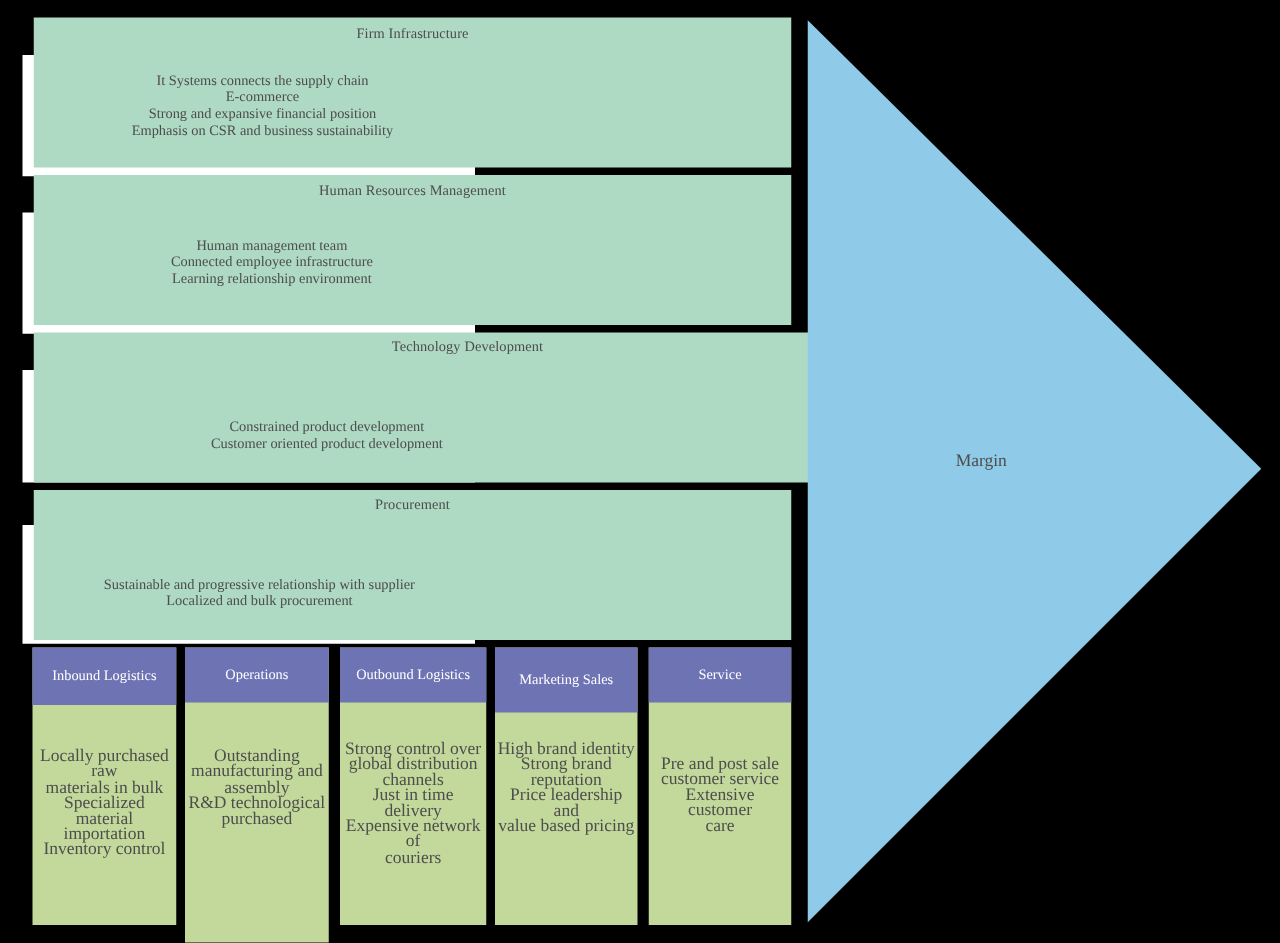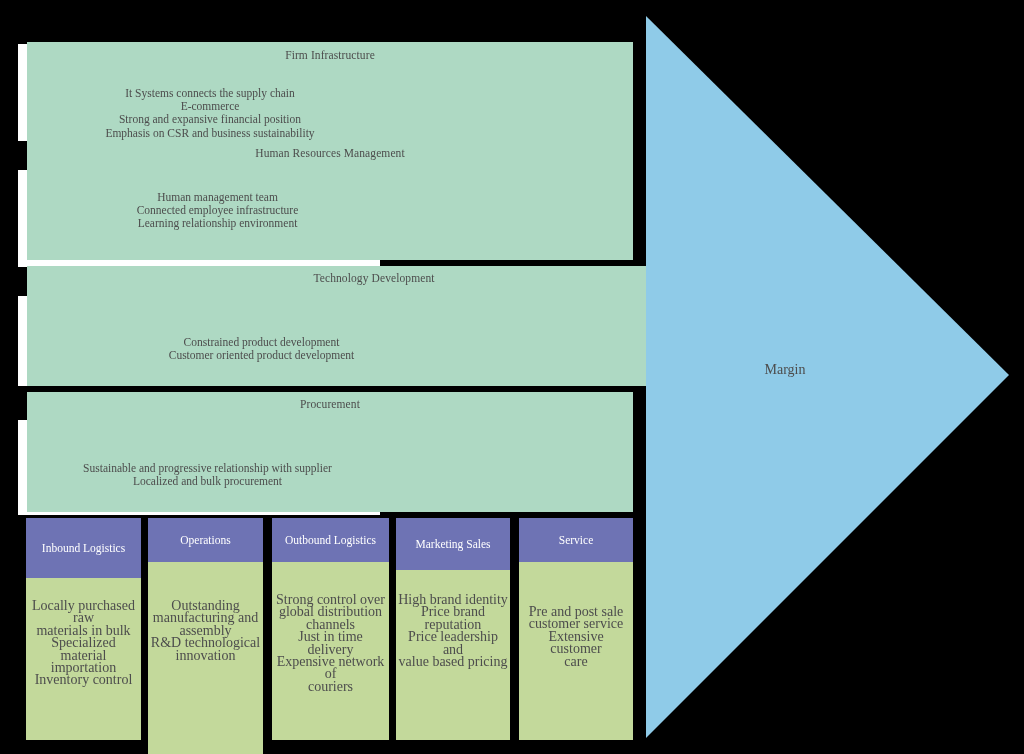--- a/index.html
+++ b/index.html
@@ -102,21 +102,21 @@
     font-size: 14px;
     color: #4d4d4d;
   }
 </style>
 </head>
 <body>
 
 <div id="canvas">
 
   <div class="band-shadow" style="left:18px; top:44px; width:362px; height:97px;"></div>
-  <div class="band" style="left:27px; top:14px; width:606px; height:120px;margin-top:28px;">
+  <div class="band" style="left:27px; top:14px; width:606px; height:120px;">
     <div class="band-title" style="top:7px;">Firm Infrastructure</div>
     <div class="band-body" style="top:45px; padding-right:240px;">
       <span class="line">It Systems connects the supply chain</span>
       <span class="line">E-commerce</span>
       <span class="line">Strong and expansive financial position</span>
       <span class="line">Emphasis on CSR and business sustainability</span>
     </div>
   </div>
 
   <div class="band-shadow" style="left:18px; top:170px; width:362px; height:97px;"></div>
@@ -141,58 +141,58 @@
   <div class="band-shadow" style="left:18px; top:420px; width:362px; height:95px;"></div>
   <div class="band" style="left:27px; top:392px; width:606px; height:120px;">
     <div class="band-title" style="top:6px;">Procurement</div>
     <div class="band-body" style="top:70px; padding-right:245px;">
       <span class="line">Sustainable and progressive relationship with supplier</span>
       <span class="line">Localized and bulk procurement</span>
     </div>
   </div>
 
   <div class="col" style="left:26px; top:518px; width:115px; height:222px;">
-    <div class="col-head" style="height:60px;">Inbound Logistics</div>
+    <div class="col-head" style="height:46px;">Inbound Logistics</div>
     <div class="col-body" style="top:82px;">
       <span class="line">Locally purchased raw</span>
       <span class="line">materials in bulk</span>
       <span class="line">Specialized material</span>
       <span class="line">importation</span>
       <span class="line">Inventory control</span>
     </div>
   </div>
 
   <div class="col" style="left:148px; top:518px; width:115px; height:250px;">
     <div class="col-head" style="height:44px;">Operations</div>
     <div class="col-body" style="top:82px;">
       <span class="line">Outstanding</span>
       <span class="line">manufacturing and</span>
       <span class="line">assembly</span>
       <span class="line">R&amp;D technological</span>
-      <span class="line">innovation</span>
+      <span class="line">purchased</span>
     </div>
   </div>
 
   <div class="col" style="left:272px; top:518px; width:117px; height:222px;">
     <div class="col-head" style="height:44px;">Outbound Logistics</div>
     <div class="col-body" style="top:76px;">
       <span class="line">Strong control over</span>
       <span class="line">global distribution</span>
       <span class="line">channels</span>
       <span class="line">Just in time delivery</span>
       <span class="line">Expensive network of</span>
       <span class="line">couriers</span>
     </div>
   </div>
 
   <div class="col" style="left:396px; top:518px; width:114px; height:222px;">
     <div class="col-head" style="height:52px;">Marketing Sales</div>
     <div class="col-body" style="top:76px;">
       <span class="line">High brand identity</span>
-      <span class="line">Price brand</span>
+      <span class="line">Strong brand</span>
       <span class="line">reputation</span>
       <span class="line">Price leadership and</span>
       <span class="line">value based pricing</span>
     </div>
   </div>
 
   <div class="col" style="left:519px; top:518px; width:114px; height:222px;">
     <div class="col-head" style="height:44px;">Service</div>
     <div class="col-body" style="top:88px;">
       <span class="line">Pre and post sale</span>

